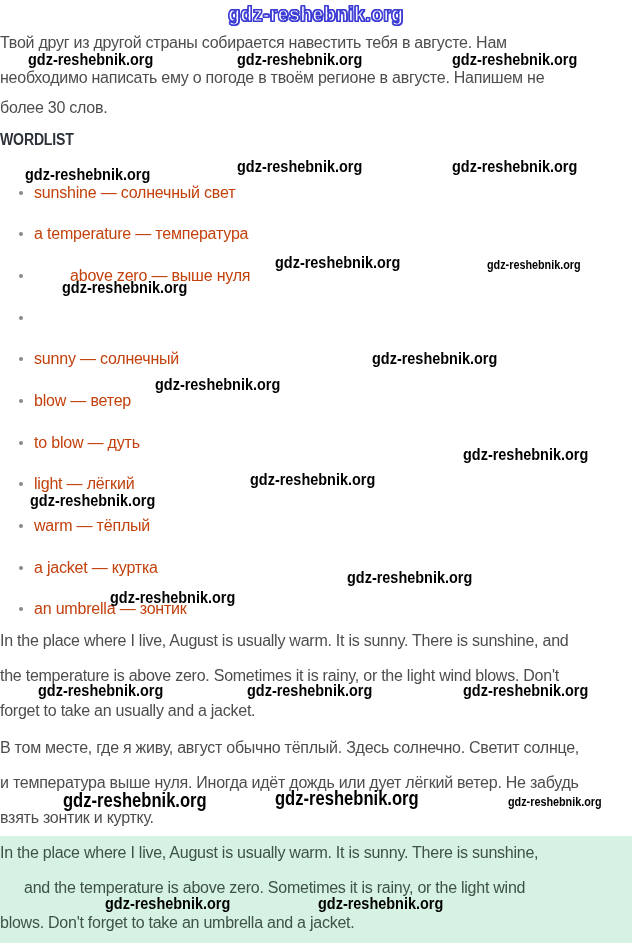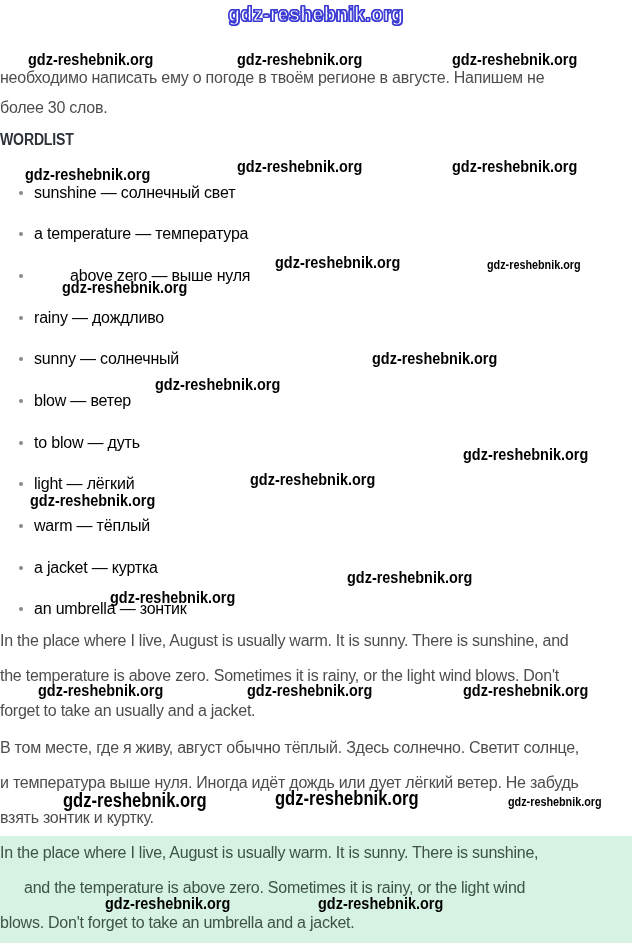--- a/index.html
+++ b/index.html
@@ -80,41 +80,42 @@
     height: 4px;
     border-radius: 50%;
     background: #8a8a8a;
     margin-top: 8px;
     margin-right: 11px;
     flex: none;
   }
   .li .pair {
     font-size: 16px;
     letter-spacing: -0.2px;
-    color: #000000;
+    color: #c2410c;
     white-space: nowrap;
     line-height: 1.2;
   }
   
   .highlight-block {
     position: absolute;
     left: 0;
     top: 836px;
     width: 632px;
     height: 107px;
     background: #d6f2e2;
   }
 </style>
 </head>
 <body>
 
 <div class="page">
 
   <div class="wm-outline">gdz-reshebnik.org</div>
 
+  <div class="line" style="top:33px;">Твой друг из другой страны собирается навестить тебя в августе. Нам</div>
   <div class="line" style="top:68px;">необходимо написать ему о погоде в твоём регионе в августе. Напишем не</div>
   <div class="line" style="top:98px;">более 30 слов.</div>
 
   <span class="wm" style="left:28px;top:51px;">gdz-reshebnik.org</span>
   <span class="wm" style="left:237px;top:51px;">gdz-reshebnik.org</span>
   <span class="wm" style="left:452px;top:51px;">gdz-reshebnik.org</span>
 
   <div class="wordlist-heading">WORDLIST</div>
 
   <span class="wm" style="left:237px;top:158px;">gdz-reshebnik.org</span>
@@ -128,21 +129,20 @@
   <div class="li" style="top:224px;">
     <span class="bullet"></span>
     <span class="pair">a temperature — температура</span>
   </div>
   <div class="li" style="top:266px;gap:36px;">
     <span class="bullet"></span>
     <span class="pair">above zero — выше нуля</span>
   </div>
   <div class="li" style="top:308px;">
     <span class="bullet"></span>
-    <span class="pair">rainy — дождливо</span>
   </div>
   <div class="li" style="top:349px;">
     <span class="bullet"></span>
     <span class="pair">sunny — солнечный</span>
   </div>
   <div class="li" style="top:391px;">
     <span class="bullet"></span>
     <span class="pair">blow — ветер</span>
   </div>
   <div class="li" style="top:433px;">

